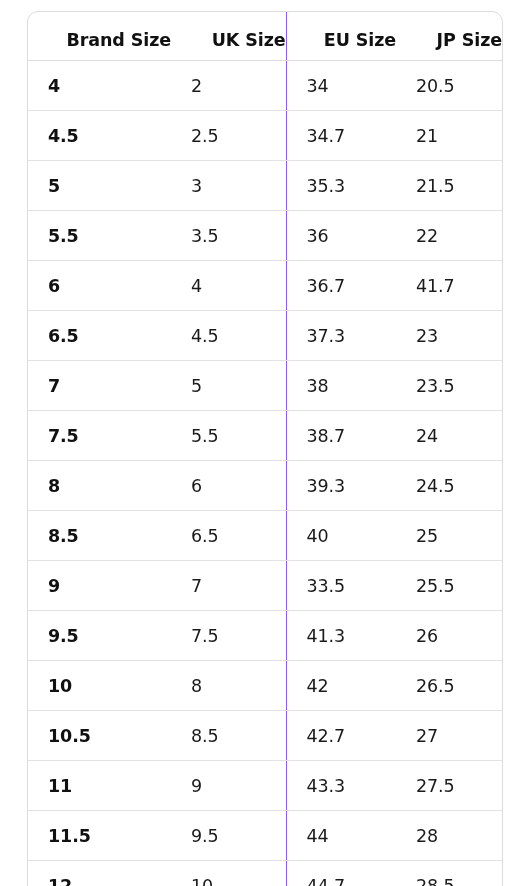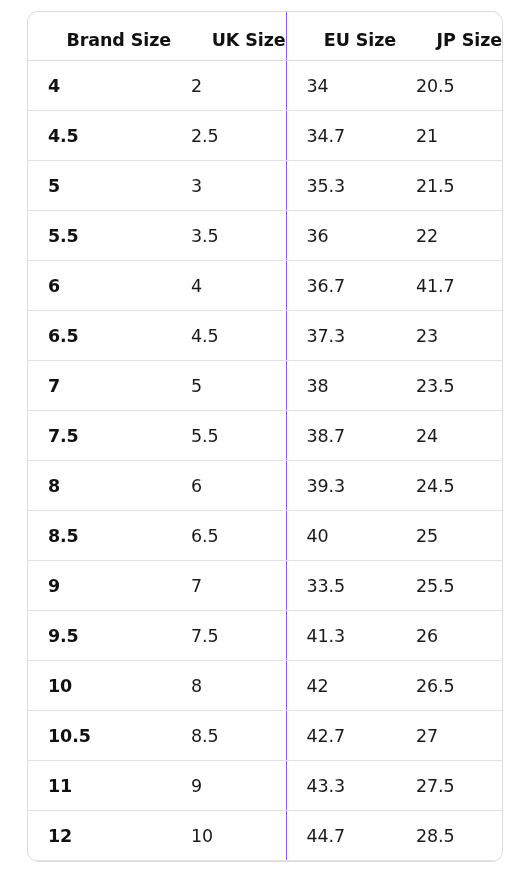--- a/index.html
+++ b/index.html
@@ -180,20 +180,26 @@
           <td class="sep-left">42.7</td>
           <td>27</td>
         </tr>
         <tr>
           <td class="brand-cell">11</td>
           <td>9</td>
           <td class="sep-left">43.3</td>
           <td>27.5</td>
         </tr>
         <tr>
+          <td class="brand-cell">11.5</td>
+          <td>9.5</td>
+          <td class="sep-left">44</td>
+          <td>28</td>
+        </tr>
+        <tr>
           <td class="brand-cell">12</td>
           <td>10</td>
           <td class="sep-left">44.7</td>
           <td>28.5</td>
         </tr>
       </tbody>
   </table>
 </div>
 
 </body></html>

